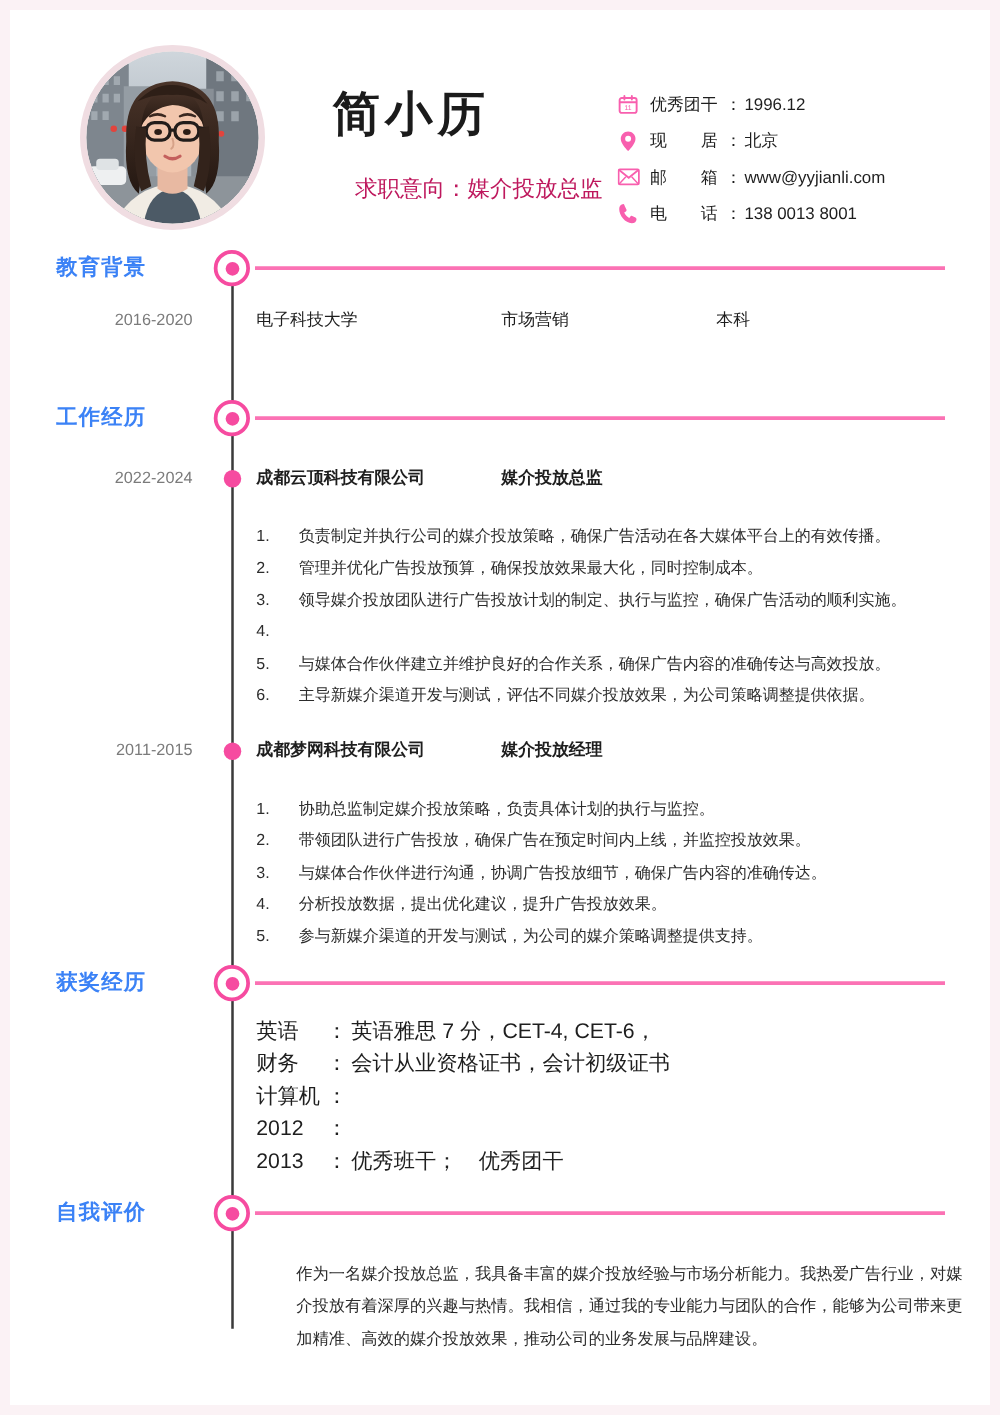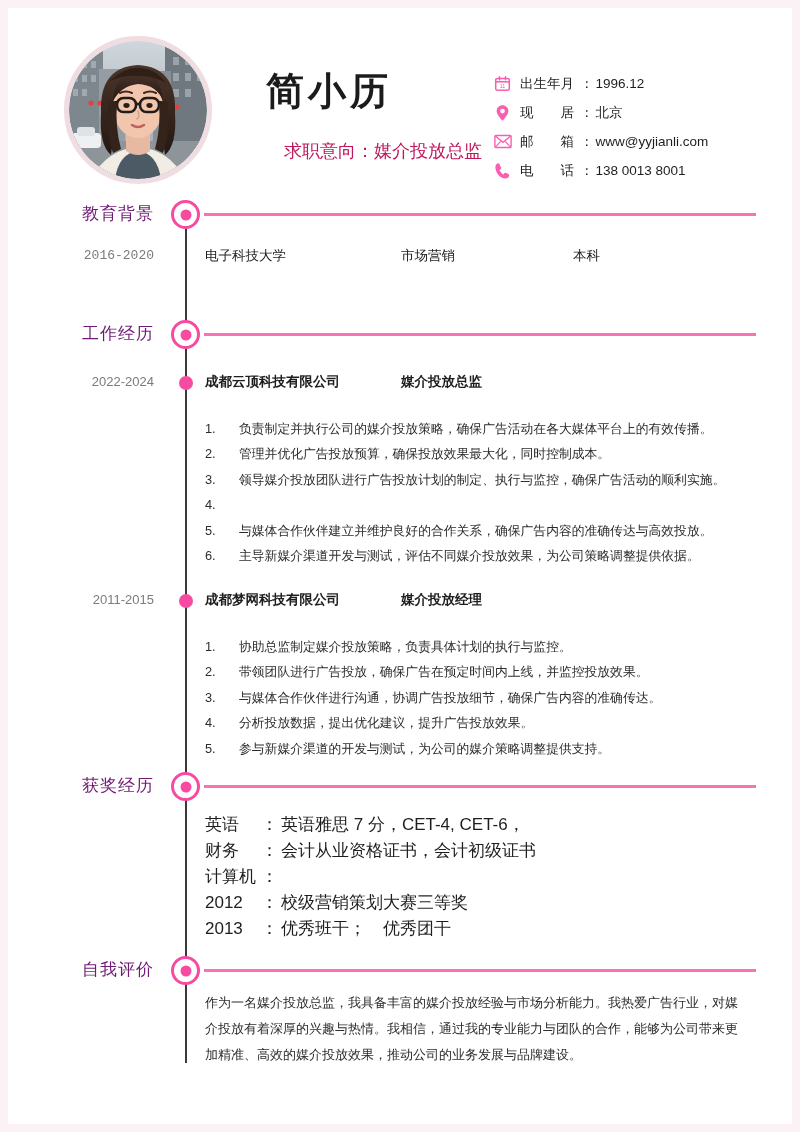--- a/index.html
+++ b/index.html
@@ -115,25 +115,25 @@
     position: absolute;
     left: 0;
     width: 784px;
   }
 
   .sec-title {
     position: absolute;
     left: 0;
     top: 0;
     width: 146px;
-    text-align: right;
+    text-align: center;
     font-size: 17px;
-    font-weight: normal;
+    font-weight: bold;
     letter-spacing: 1px;
-    color: #701a75;
+    color: #3b82f6;
     white-space: nowrap;
   }
 
   .sec-marker {
     position: absolute;
     left: 163px;
     top: -2px;
     width: 29px; height: 29px;
     border-radius: 50%;
     border: 3px solid #f64ba0;
@@ -344,21 +344,21 @@
 
       <div class="contact-row">
         <span class="contact-icon">
           <svg width="17" height="17" viewBox="0 0 20 20">
             <rect x="2" y="4" width="16" height="14" rx="2" fill="none" stroke="#f85fae" stroke-width="1.8"></rect>
             <path d="M2 8 H18" stroke="#f85fae" stroke-width="1.8"></path>
             <path d="M6.5 2 V5.5 M13.5 2 V5.5" stroke="#f85fae" stroke-width="1.8" stroke-linecap="round"></path>
             <text x="10" y="15.6" font-size="6.4" fill="#f85fae" text-anchor="middle" font-family="Liberation Sans, sans-serif">11</text>
           </svg>
         </span>
-        <span class="contact-label">出生年月</span>
+        <span class="contact-label">优秀团干</span>
         <span class="contact-sep">：</span>
         <span class="contact-value">1996.12</span>
       </div>
 
       <div class="contact-row">
         <span class="contact-icon">
           <svg width="17" height="18" viewBox="0 0 20 22">
             <path d="M10 1.5 C5.9 1.5 2.8 4.7 2.8 8.7 C2.8 13.6 10 20.5 10 20.5 C10 20.5 17.2 13.6 17.2 8.7 C17.2 4.7 14.1 1.5 10 1.5 Z" fill="#f85fae"></path>
             <circle cx="10" cy="8.6" r="2.9" fill="#ffffff"></circle>
           </svg>
@@ -396,21 +396,21 @@
   </div>
 
   <div id="timeline-line"></div>
 
   <div class="section" style="top:194px;">
     <div class="sec-title">教育背景</div>
     <div class="sec-marker"></div>
     <div class="sec-rule"></div>
 
     <div>
-      <div class="date" style="top:46px;font-family:Liberation Mono, monospace;">2016-2020</div>
+      <div class="date" style="top:46px;">2016-2020</div>
       <div class="col" style="left:197px; top:45px;">电子科技大学</div>
       <div class="col" style="left:393px; top:45px;">市场营销</div>
       <div class="col" style="left:565px; top:45px;">本科</div>
     </div>
   </div>
 
   <div class="section" style="top:314px;">
     <div class="sec-title">工作经历</div>
     <div class="sec-marker"></div>
     <div class="sec-rule"></div>
@@ -495,35 +495,34 @@
         <span class="kv-sep">：</span>
         <span class="kv-val">会计从业资格证书，会计初级证书</span>
       </div>
       <div class="kv-row">
         <span class="kv-key">计算机</span>
         <span class="kv-sep">：</span>
       </div>
       <div class="kv-row">
         <span class="kv-key">2012 </span>
         <span class="kv-sep">：</span>
-        <span class="kv-val">校级营销策划大赛三等奖</span>
       </div>
       <div class="kv-row">
         <span class="kv-key">2013 </span>
         <span class="kv-sep">：</span>
         <span class="kv-val">优秀班干；　优秀团干</span>
       </div>
     </div>
   </div>
 
   <div class="section" style="top:950px;">
     <div class="sec-title">自我评价</div>
     <div class="sec-marker"></div>
     <div class="sec-rule"></div>
 
-    <div class="para" style="top:32px;">
+    <div class="para" style="top:48px;margin-left:32px;">
       <div class="para-line">作为一名媒介投放总监，我具备丰富的媒介投放经验与市场分析能力。我热爱广告行业，对媒</div>
       <div class="para-line">介投放有着深厚的兴趣与热情。我相信，通过我的专业能力与团队的合作，能够为公司带来更</div>
       <div class="para-line">加精准、高效的媒介投放效果，推动公司的业务发展与品牌建设。</div>
     </div>
   </div>
 
 </div>
 
 </body></html>

